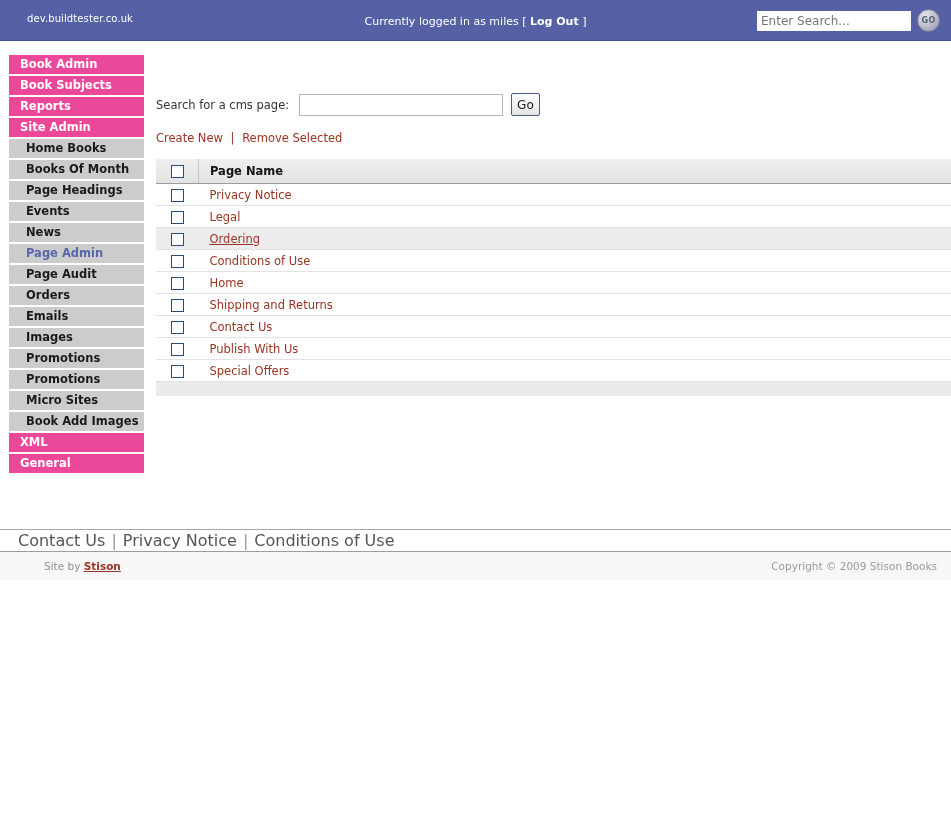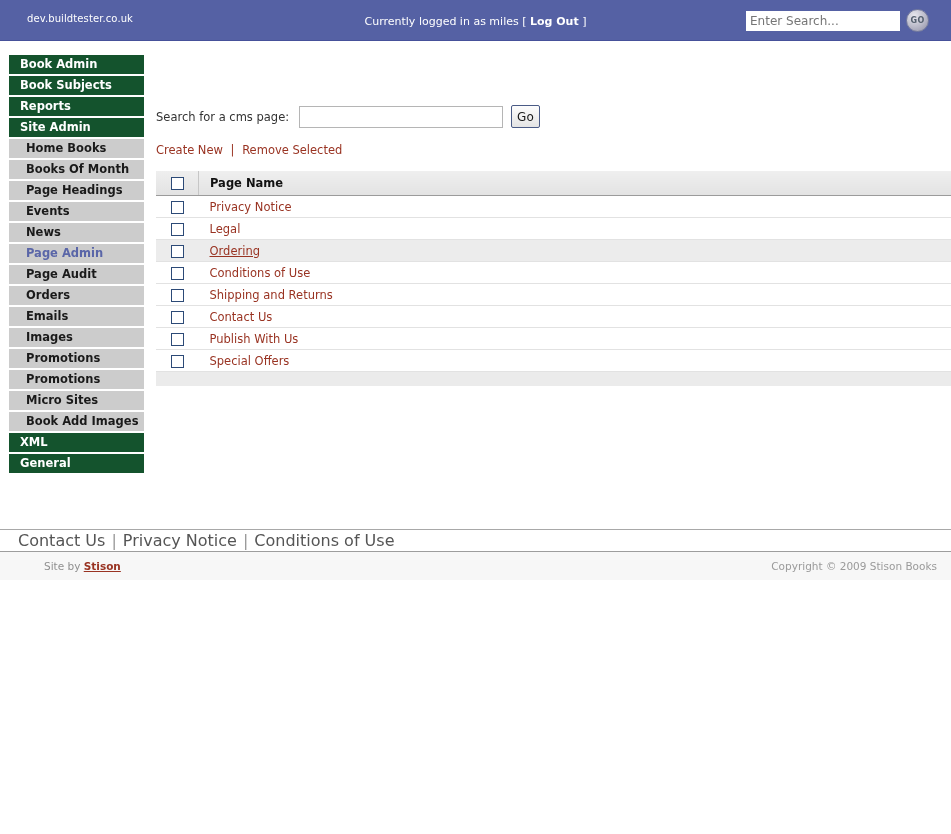--- a/index.html
+++ b/index.html
@@ -41,21 +41,21 @@
     font-size: 11px;
   }
   .login-status .bracket { color: #ffffff; }
   .logout-link {
     color: #ffffff;
     font-weight: bold;
     text-decoration: none;
   }
   .search-wrap {
     position: absolute;
-    right: 22px;
+    right: 11px;
     top: 9px;
     display: flex;
     align-items: center;
   }
   .search-input {
     width: 146px;
     height: 18px;
     border: 1px solid #ffffff;
     background: #ffffff;
     font-family: "DejaVu Sans", "Liberation Sans", sans-serif;
@@ -101,38 +101,38 @@
     line-height: 19px;
     padding-left: 11px;
     margin-bottom: 2px;
     font-size: 11.5px;
     font-weight: bold;
     text-decoration: none;
     cursor: pointer;
     white-space: nowrap;
   }
   .nav-item.level-top {
-    background: #14532d;
+    background: #ec4899;
     color: #ffffff;
   }
   .nav-item.level-sub {
     background: #cccccc;
     color: #1a1a1a;
     padding-left: 17px;
   }
   .nav-item.level-sub.active {
     color: #5a66a8;
   }
 
   
   .content {
     position: absolute;
     left: 156px;
     right: 0;
-    top: 12px;
+    top: 0;
   }
   .cms-search-row {
     display: flex;
     align-items: center;
     padding-top: 52px;
     font-size: 11.5px;
     color: #333333;
   }
   .cms-search-label {
     margin-right: 10px;
@@ -360,20 +360,24 @@
           <tr class="row-hover">
             <td class="col-check"><span class="cb"></span></td>
             <td class="col-name"><a href="#">Ordering</a></td>
           </tr>
           <tr class="">
             <td class="col-check"><span class="cb"></span></td>
             <td class="col-name"><a href="#">Conditions of Use</a></td>
           </tr>
           <tr class="">
             <td class="col-check"><span class="cb"></span></td>
+            <td class="col-name"><a href="#">Home</a></td>
+          </tr>
+          <tr class="">
+            <td class="col-check"><span class="cb"></span></td>
             <td class="col-name"><a href="#">Shipping and Returns</a></td>
           </tr>
           <tr class="">
             <td class="col-check"><span class="cb"></span></td>
             <td class="col-name"><a href="#">Contact Us</a></td>
           </tr>
           <tr class="">
             <td class="col-check"><span class="cb"></span></td>
             <td class="col-name"><a href="#">Publish With Us</a></td>
           </tr>

